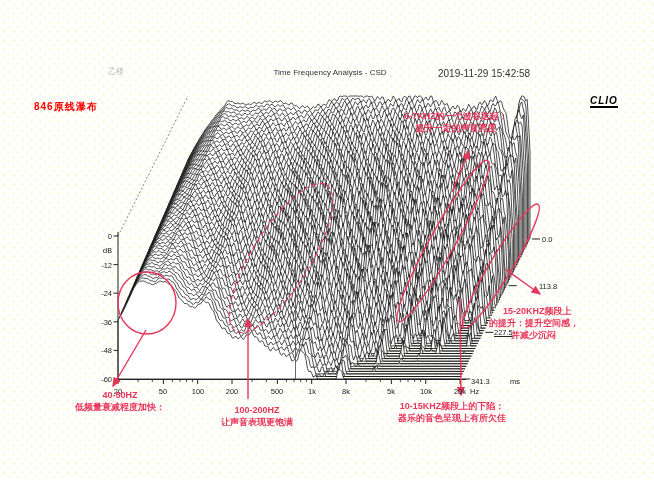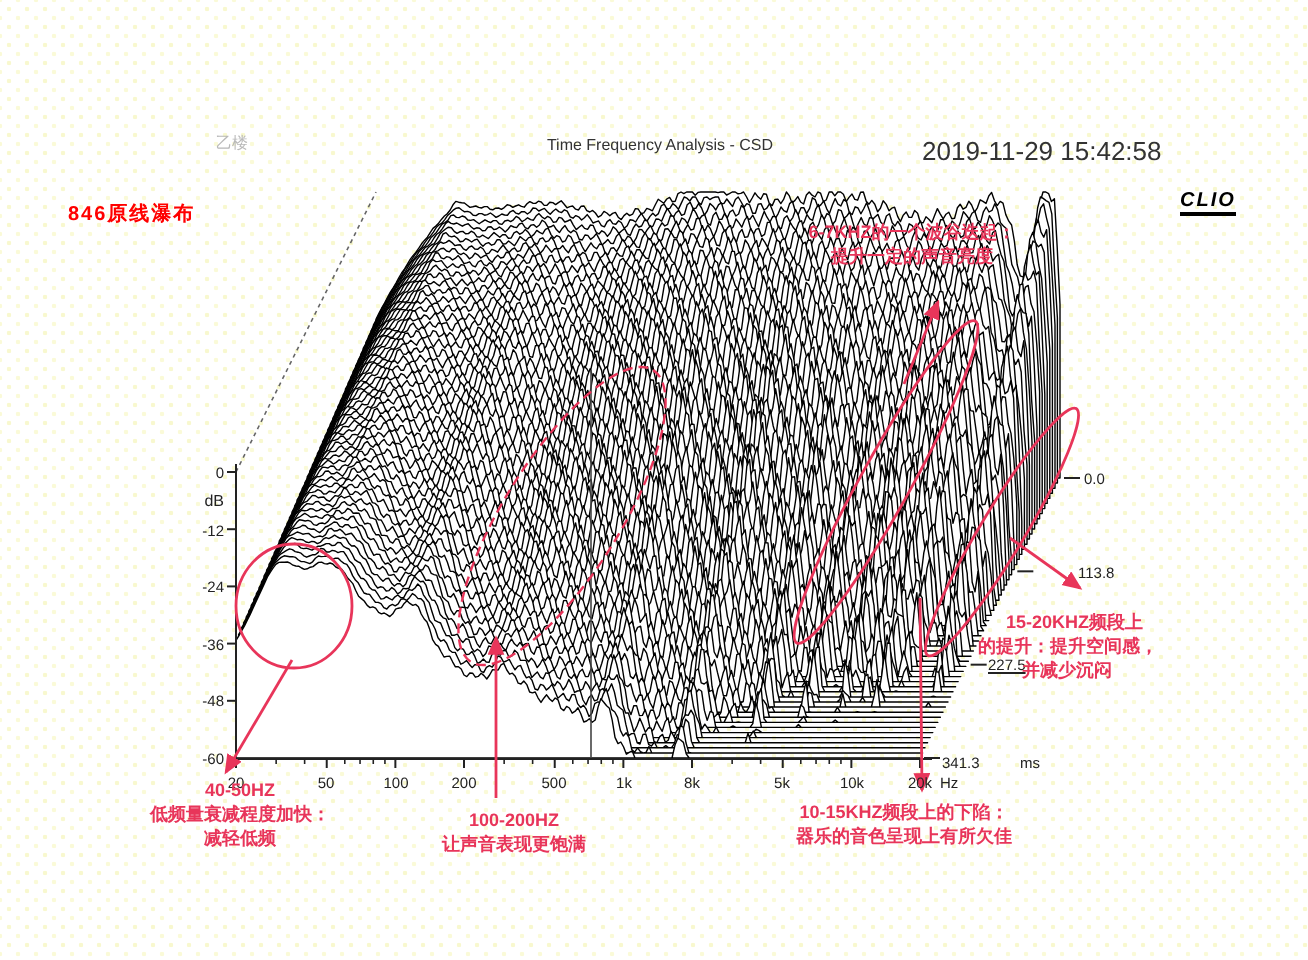--- a/index.html
+++ b/index.html
@@ -152,26 +152,26 @@
     <line class="redshape" x1="146" y1="330" x2="113" y2="386" marker-end="url(#ah)"></line>
     <line class="redshape" x1="248" y1="399" x2="248" y2="319" marker-end="url(#ah)"></line>
     <line class="redshape" x1="452" y1="192" x2="469" y2="151" marker-end="url(#ah)"></line>
     <line class="redshape" x1="505" y1="269" x2="540" y2="294" marker-end="url(#ah)"></line>
     <line class="redshape" x1="460" y1="299" x2="461" y2="395" marker-end="url(#ah)"></line>
   </g>
 </svg>
 
 <span id="watermark" class="abs" style="left:108px;top:66px;">乙楼</span>
 <div class="abs blk ctr" style="left:230px;top:68px;width:200px;font-size:8px;">Time Frequency Analysis - CSD</div>
-<div class="abs blk" style="left:461px;top:68px;font-size:13px;">2019-11-29 15:42:58</div>
+<div class="abs blk" style="left:438px;top:68px;font-size:10px;">2019-11-29 15:42:58</div>
 <span id="clio-logo" class="abs" style="left:590px;top:95px;">CLIO</span>
 <div id="side-title" class="abs" style="left:34px;top:100px;">846原线瀑布</div>
 
 <div class="abs tick-label" style="left:86px;top:232px;width:26px;text-align:right;">0</div>
-<div class="abs tick-label" style="left:86px;top:246px;width:26px;text-align:right;font-size:8px;">dB</div>
+<div class="abs tick-label" style="left:86px;top:246px;width:26px;text-align:right;font-size:8px;font-family:Liberation Mono, monospace;">dB</div>
 <div class="abs tick-label" style="left:86px;top:261px;width:26px;text-align:right;">-12</div>
 <div class="abs tick-label" style="left:86px;top:289px;width:26px;text-align:right;">-24</div>
 <div class="abs tick-label" style="left:86px;top:318px;width:26px;text-align:right;">-36</div>
 <div class="abs tick-label" style="left:86px;top:346px;width:26px;text-align:right;">-48</div>
 <div class="abs tick-label" style="left:86px;top:375px;width:26px;text-align:right;">-60</div>
 
 <div class="abs tick-label ctr" style="left:101px;top:387px;width:34px;">20</div>
 <div class="abs tick-label ctr" style="left:146px;top:387px;width:34px;">50</div>
 <div class="abs tick-label ctr" style="left:181px;top:387px;width:34px;">100</div>
 <div class="abs tick-label ctr" style="left:215px;top:387px;width:34px;">200</div>
@@ -190,21 +190,20 @@
 <div class="abs tick-label" style="left:510px;top:377px;">ms</div>
 
 <div class="abs red-note ctr" style="left:375px;top:110px;width:162px;">
   <div>6-7KHZ的一个波谷迭起：</div>
   <div>提升一定的声音亮度</div>
 </div>
 
 <div class="abs red-note ctr" style="left:36px;top:389px;width:168px;">
   <div>40-50HZ</div>
   <div>低频量衰减程度加快：</div>
-  <div>减轻低频</div>
 </div>
 
 <div class="abs red-note ctr" style="left:177px;top:404px;width:160px;">
   <div>100-200HZ</div>
   <div>让声音表现更饱满</div>
 </div>
 
 <div class="abs red-note ctr" style="left:366px;top:400px;width:172px;">
   <div>10-15KHZ频段上的下陷：</div>
   <div>器乐的音色呈现上有所欠佳</div>

